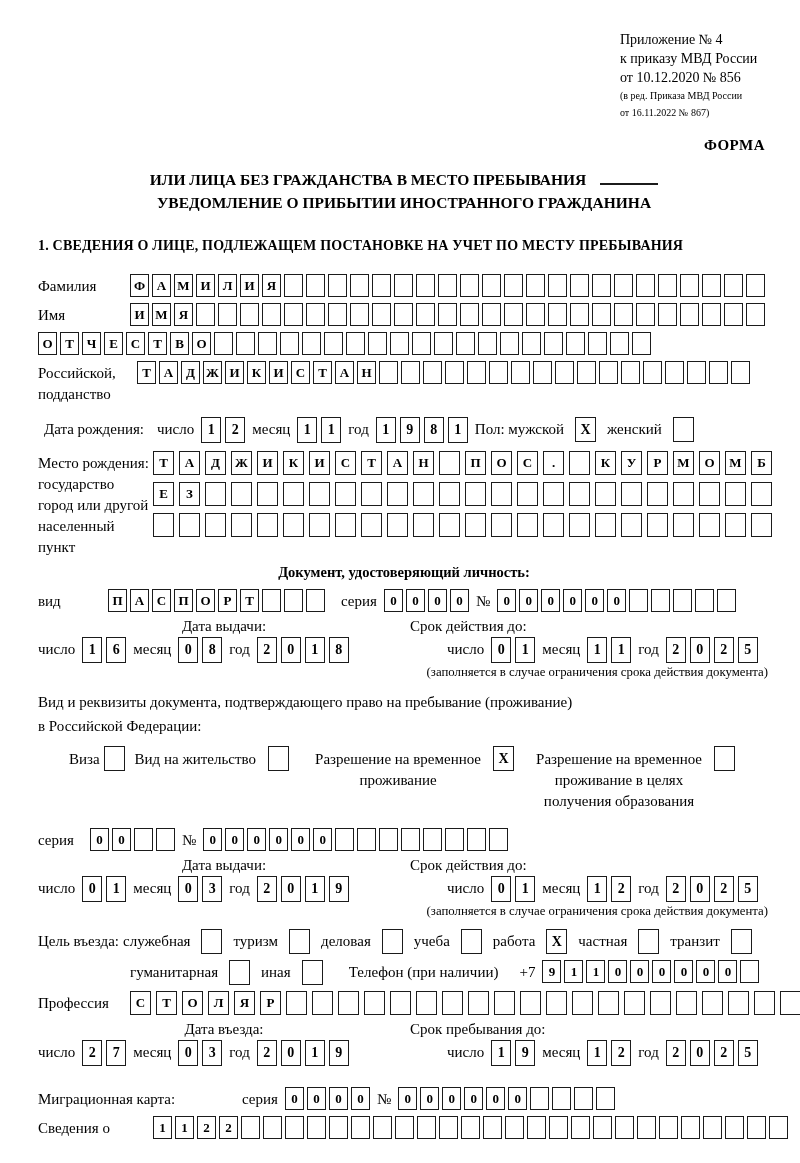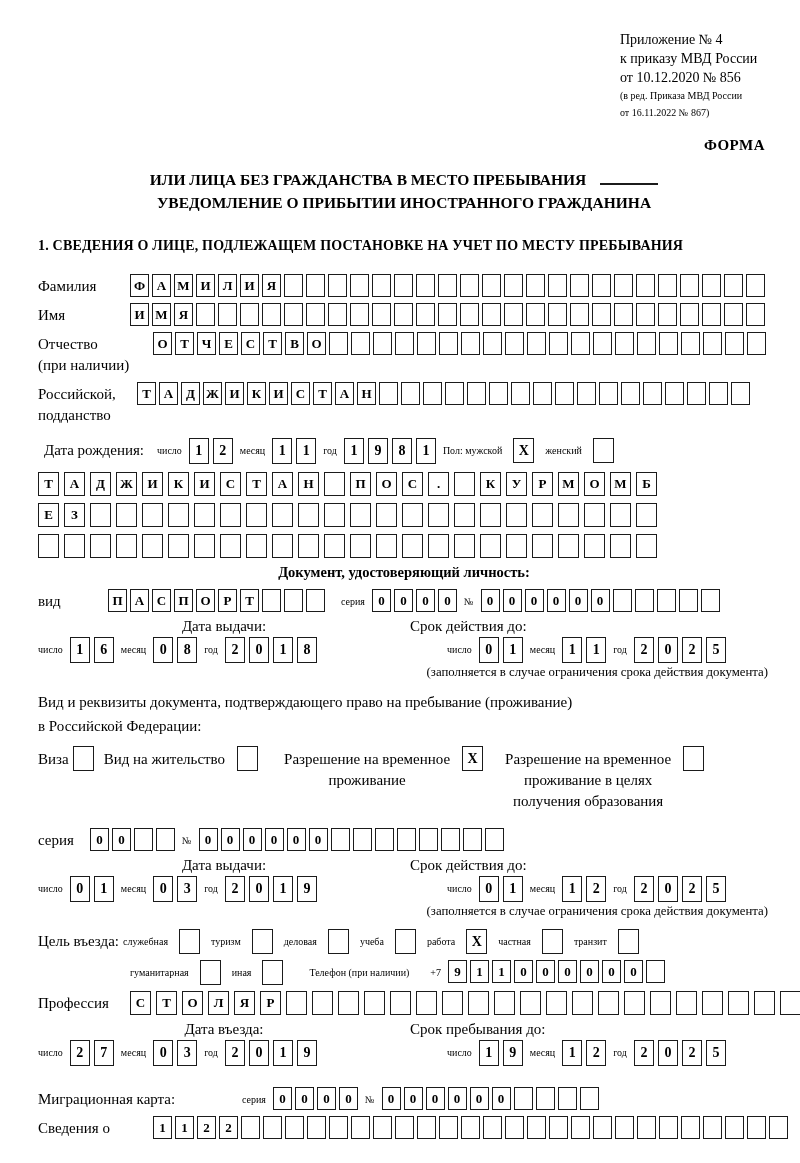--- a/index.html
+++ b/index.html
@@ -11,21 +11,21 @@
   .annex{margin-left:582px;font-size:14px;line-height:19px;}
   .annex .edition-line{font-size:10px;line-height:17px;}
   .annex .edition-line:first-of-type{margin-top:3px;}
   .forma{font-weight:bold;font-size:15px;text-align:right;margin:16px 5px 14px 0;letter-spacing:.5px;}
   .title{text-align:center;font-weight:bold;font-size:15.5px;line-height:23px;margin:4px 0 24px 0;}
   .t-underline{display:inline-block;width:58px;border-bottom:2.2px solid #1b1b1b;margin-left:10px;vertical-align:baseline;}
   .sec-h{font-weight:bold;font-size:14px;margin:0 0 20px 0;letter-spacing:.2px;}
 
   .frow{display:flex;align-items:flex-start;margin:0 0 6px 0;}
   .flabel{font-size:15px;line-height:21px;padding-top:2px;flex:0 0 auto;}
-  .slabel{font-size:10px;line-height:21px;padding-top:2px;margin:0 7px;flex:0 0 auto;}
+  .slabel{font-size:15px;line-height:21px;padding-top:2px;margin:0 7px;flex:0 0 auto;}
   .w92{width:92px;}  .w99{width:99px;}  .w115{width:115px;}  .w70{width:70px;}
   .cells{display:flex;gap:3px;flex:0 0 auto;}
   .cell{box-sizing:border-box;width:19px;height:23px;border:1.6px solid #1b1b1b;background:#fff;
         display:inline-flex;align-items:center;justify-content:center;
         font-weight:bold;font-size:13px;font-family:"Liberation Serif",serif;}
   .cells.wide{gap:5px;}
   .cells.wide .cell{width:21px;height:24px;}
   .cells.dg{gap:4px;}
   .cells.dg .cell{width:20px;height:26px;font-size:14px;}
   .cb{box-sizing:border-box;width:21px;height:25px;border:1.6px solid #1b1b1b;margin:0 4px;flex:0 0 auto;
@@ -35,21 +35,21 @@
   .doc-h{font-weight:bold;font-size:14.5px;text-align:center;margin:4px 0 8px 0;}
   .dates-head{display:flex;font-size:15px;margin:6px 0 2px 0;}
   .dh-l{width:372px;text-align:center;}
   .dh-r{flex:1;text-align:left;}
   .dates-row{display:flex;align-items:flex-start;margin-bottom:2px;}
   .dgroup{display:flex;align-items:flex-start;}
   .dg-l{width:372px;}
   .dg-r{margin-left:30px;}
   .note{font-size:12.8px;text-align:right;margin:2px 2px 10px 0;}
   .plain{font-size:15px;line-height:24px;}
-  .opts{display:flex;align-items:flex-start;margin:8px 0 16px 0;}
+  .opts{display:flex;align-items:flex-start;margin:8px 0 16px 0;justify-content:center;}
   .opt{display:flex;align-items:flex-start;}
   .olabel{font-size:15px;line-height:21px;padding-top:3px;}
   .olabel.c{text-align:center;}
 </style>
 </head>
 <body>
 
 <div class="page">
 
   <div class="annex">
@@ -136,24 +136,20 @@
         <span class="cell"></span>
         <span class="cell"></span>
         <span class="cell"></span>
         <span class="cell"></span>
         <span class="cell"></span>
         <span class="cell"></span>
       </div>
   </div>
 
   <div class="frow">
-    <div class="flabel w115">
-      <div>Отчество</div>
-      <div>(при наличии)</div>
-    </div>
     <div class="cells">
         <span class="cell">О</span>
         <span class="cell">Т</span>
         <span class="cell">Ч</span>
         <span class="cell">Е</span>
         <span class="cell">С</span>
         <span class="cell">Т</span>
         <span class="cell">В</span>
         <span class="cell">О</span>
         <span class="cell"></span>
@@ -235,20 +231,26 @@
         <span class="cell">8</span>
         <span class="cell">1</span>
       </span>
     <span class="slabel">Пол: мужской</span>
     <span class="cb">X</span>
     <span class="slabel">женский</span>
     <span class="cb"></span>
   </div>
 
   <div class="frow" style="margin-top:8px;">
+    <div class="flabel w115">
+      <div>Место рождения:</div>
+      <div>государство</div>
+      <div>город или другой</div>
+      <div>населенный пункт</div>
+    </div>
     <div class="bp-rows">
       <div class="cells wide">
           <span class="cell">Т</span>
           <span class="cell">А</span>
           <span class="cell">Д</span>
           <span class="cell">Ж</span>
           <span class="cell">И</span>
           <span class="cell">К</span>
           <span class="cell">И</span>
           <span class="cell">С</span>

